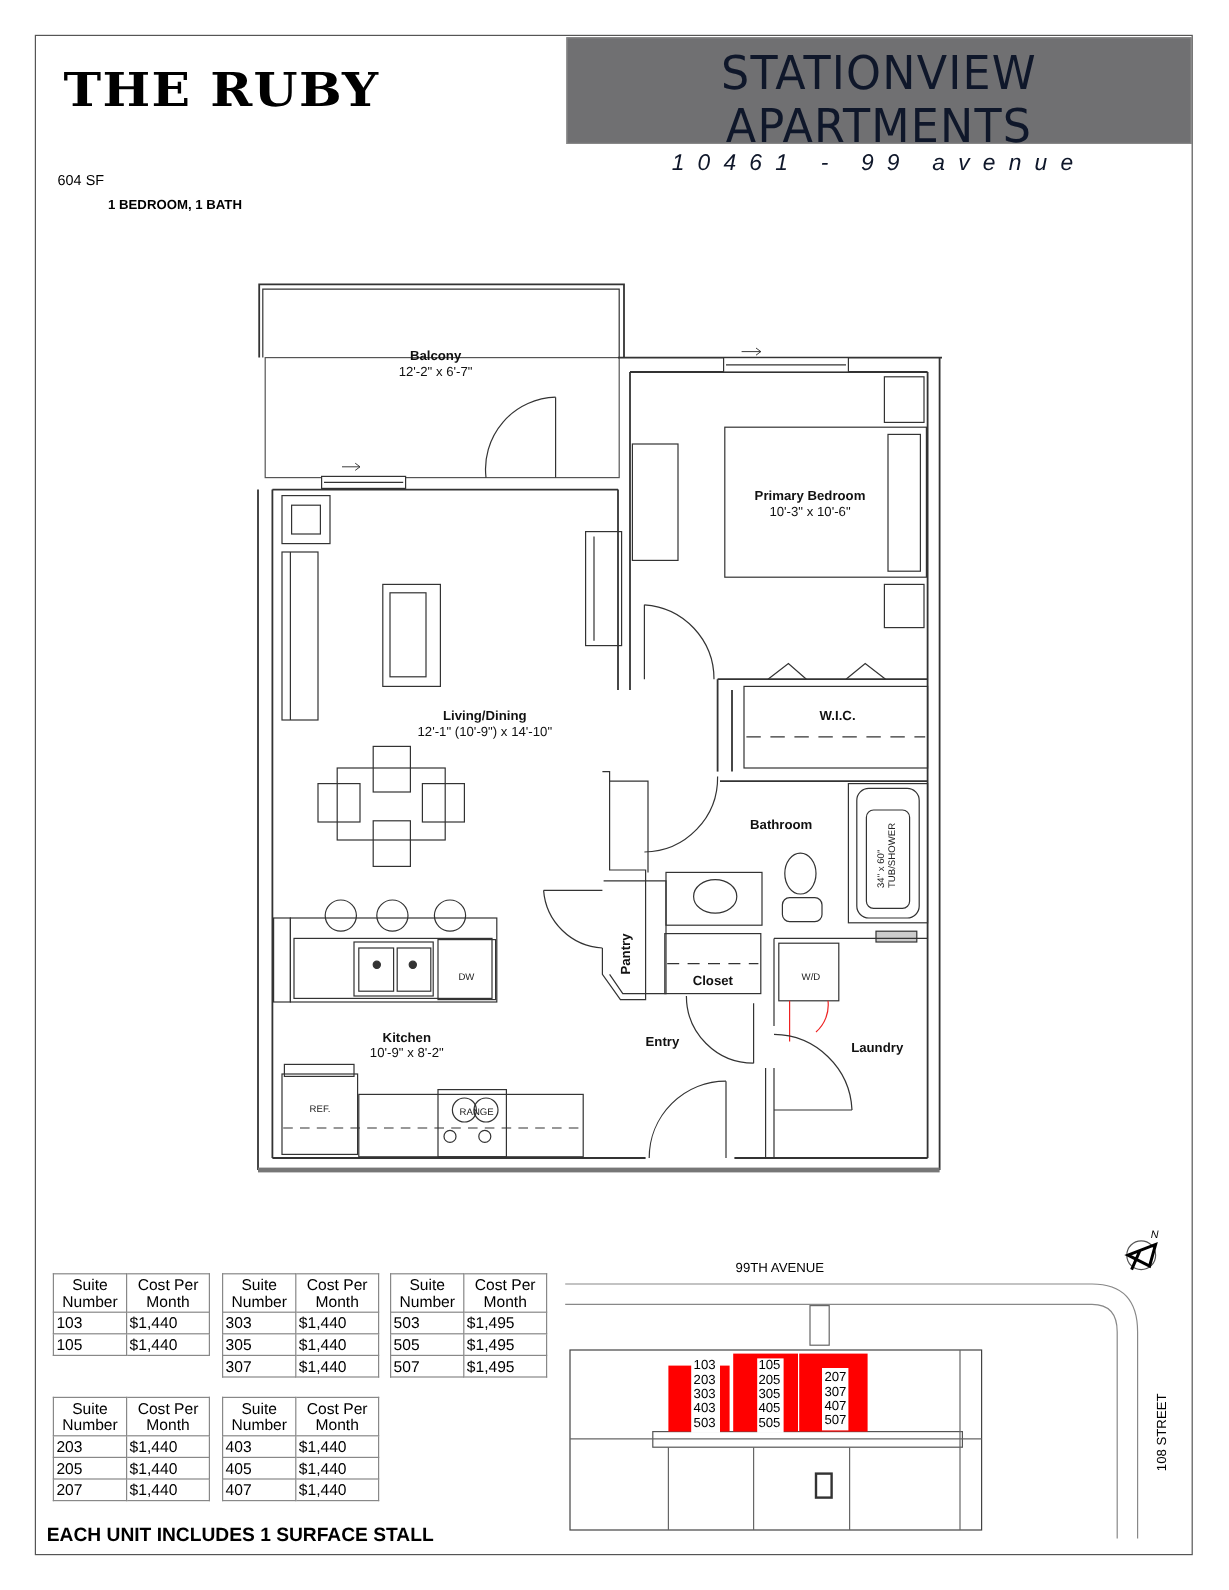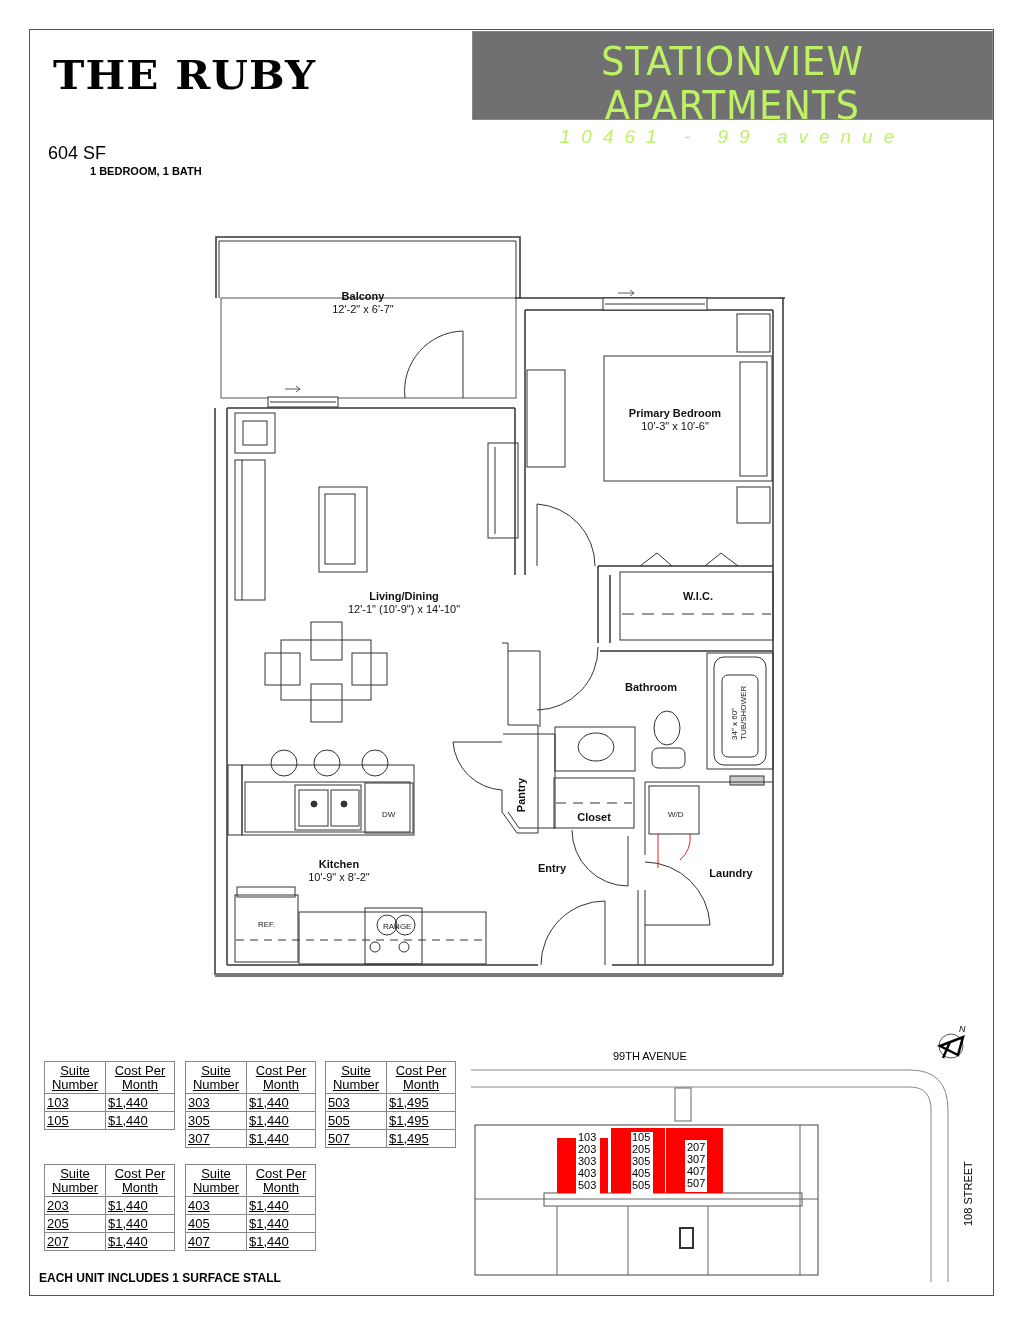--- a/index.html
+++ b/index.html
@@ -1,34 +1,34 @@
 <!DOCTYPE html>
 <html><head>
 <meta charset="utf-8">
 <style>
   html,body{margin:0;padding:0;background:#fff;}
   body{width:1024px;height:1325px;position:relative;font-family:"Liberation Sans",sans-serif;color:#000;overflow:hidden;}
   .frame{position:absolute;left:29px;top:29px;width:965px;height:1267px;border:1.5px solid #555;box-sizing:border-box;}
   .title{position:absolute;left:53px;top:52px;font-family:"DejaVu Serif","Liberation Serif",serif;font-weight:900;font-size:39px;letter-spacing:1px;transform:scaleX(1.08);transform-origin:left top;}
-  .brand{position:absolute;left:472px;top:31px;width:521px;height:89px;background:#707072;color:#bef264;text-align:center;border:1px solid #888;box-sizing:border-box;}
+  .brand{position:absolute;left:472px;top:31px;width:521px;height:89px;background:#707072;color:#0f172a;text-align:center;border:1px solid #888;box-sizing:border-box;}
   .brand-name{font-family:"DejaVu Sans",sans-serif;font-size:37px;letter-spacing:1px;margin-top:10px;line-height:42px;transform:scaleY(1.05);}
   .brand-addr{font-family:"Liberation Sans",sans-serif;font-style:italic;font-size:19px;letter-spacing:11px;line-height:22px;}
-  .area{position:absolute;left:48px;top:143px;font-size:18px;}
+  .area{position:absolute;left:48px;top:143px;font-size:12px;}
   .beds{position:absolute;left:42px;top:165px;font-size:11px;font-weight:bold;margin-left:48px;}
   svg.plan{position:absolute;left:0;top:0;}
   .rl{font-family:"Liberation Sans",sans-serif;font-weight:bold;font-size:11px;}
   .rd{font-family:"Liberation Sans",sans-serif;font-size:11px;}
   .sm{font-family:"Liberation Sans",sans-serif;font-size:8px;}
-  table.price{position:absolute;border-collapse:collapse;font-size:13px;text-decoration:underline;}
+  table.price{position:absolute;border-collapse:collapse;font-size:13px;}
   table.price th,table.price td{border:1px solid #888;padding:0 2px;height:17px;line-height:16px;}
   table.price th{font-weight:normal;text-align:center;line-height:14px;height:31px;}
   table.price td{text-align:left;}
   table.price .c1{width:56px;}
   table.price .c2{width:64px;margin-top:13px;}
-  .stall{position:absolute;left:39px;top:1271px;font-size:12px;font-weight:bold;}
+  .stall{position:absolute;left:39px;top:1271px;font-size:16px;font-weight:bold;}
 </style>
 </head>
 <body>
 
 <div class="frame"></div>
 
 <div class="title">THE RUBY</div>
 
 <div class="brand">
   <div class="brand-name">STATIONVIEW APARTMENTS</div>

